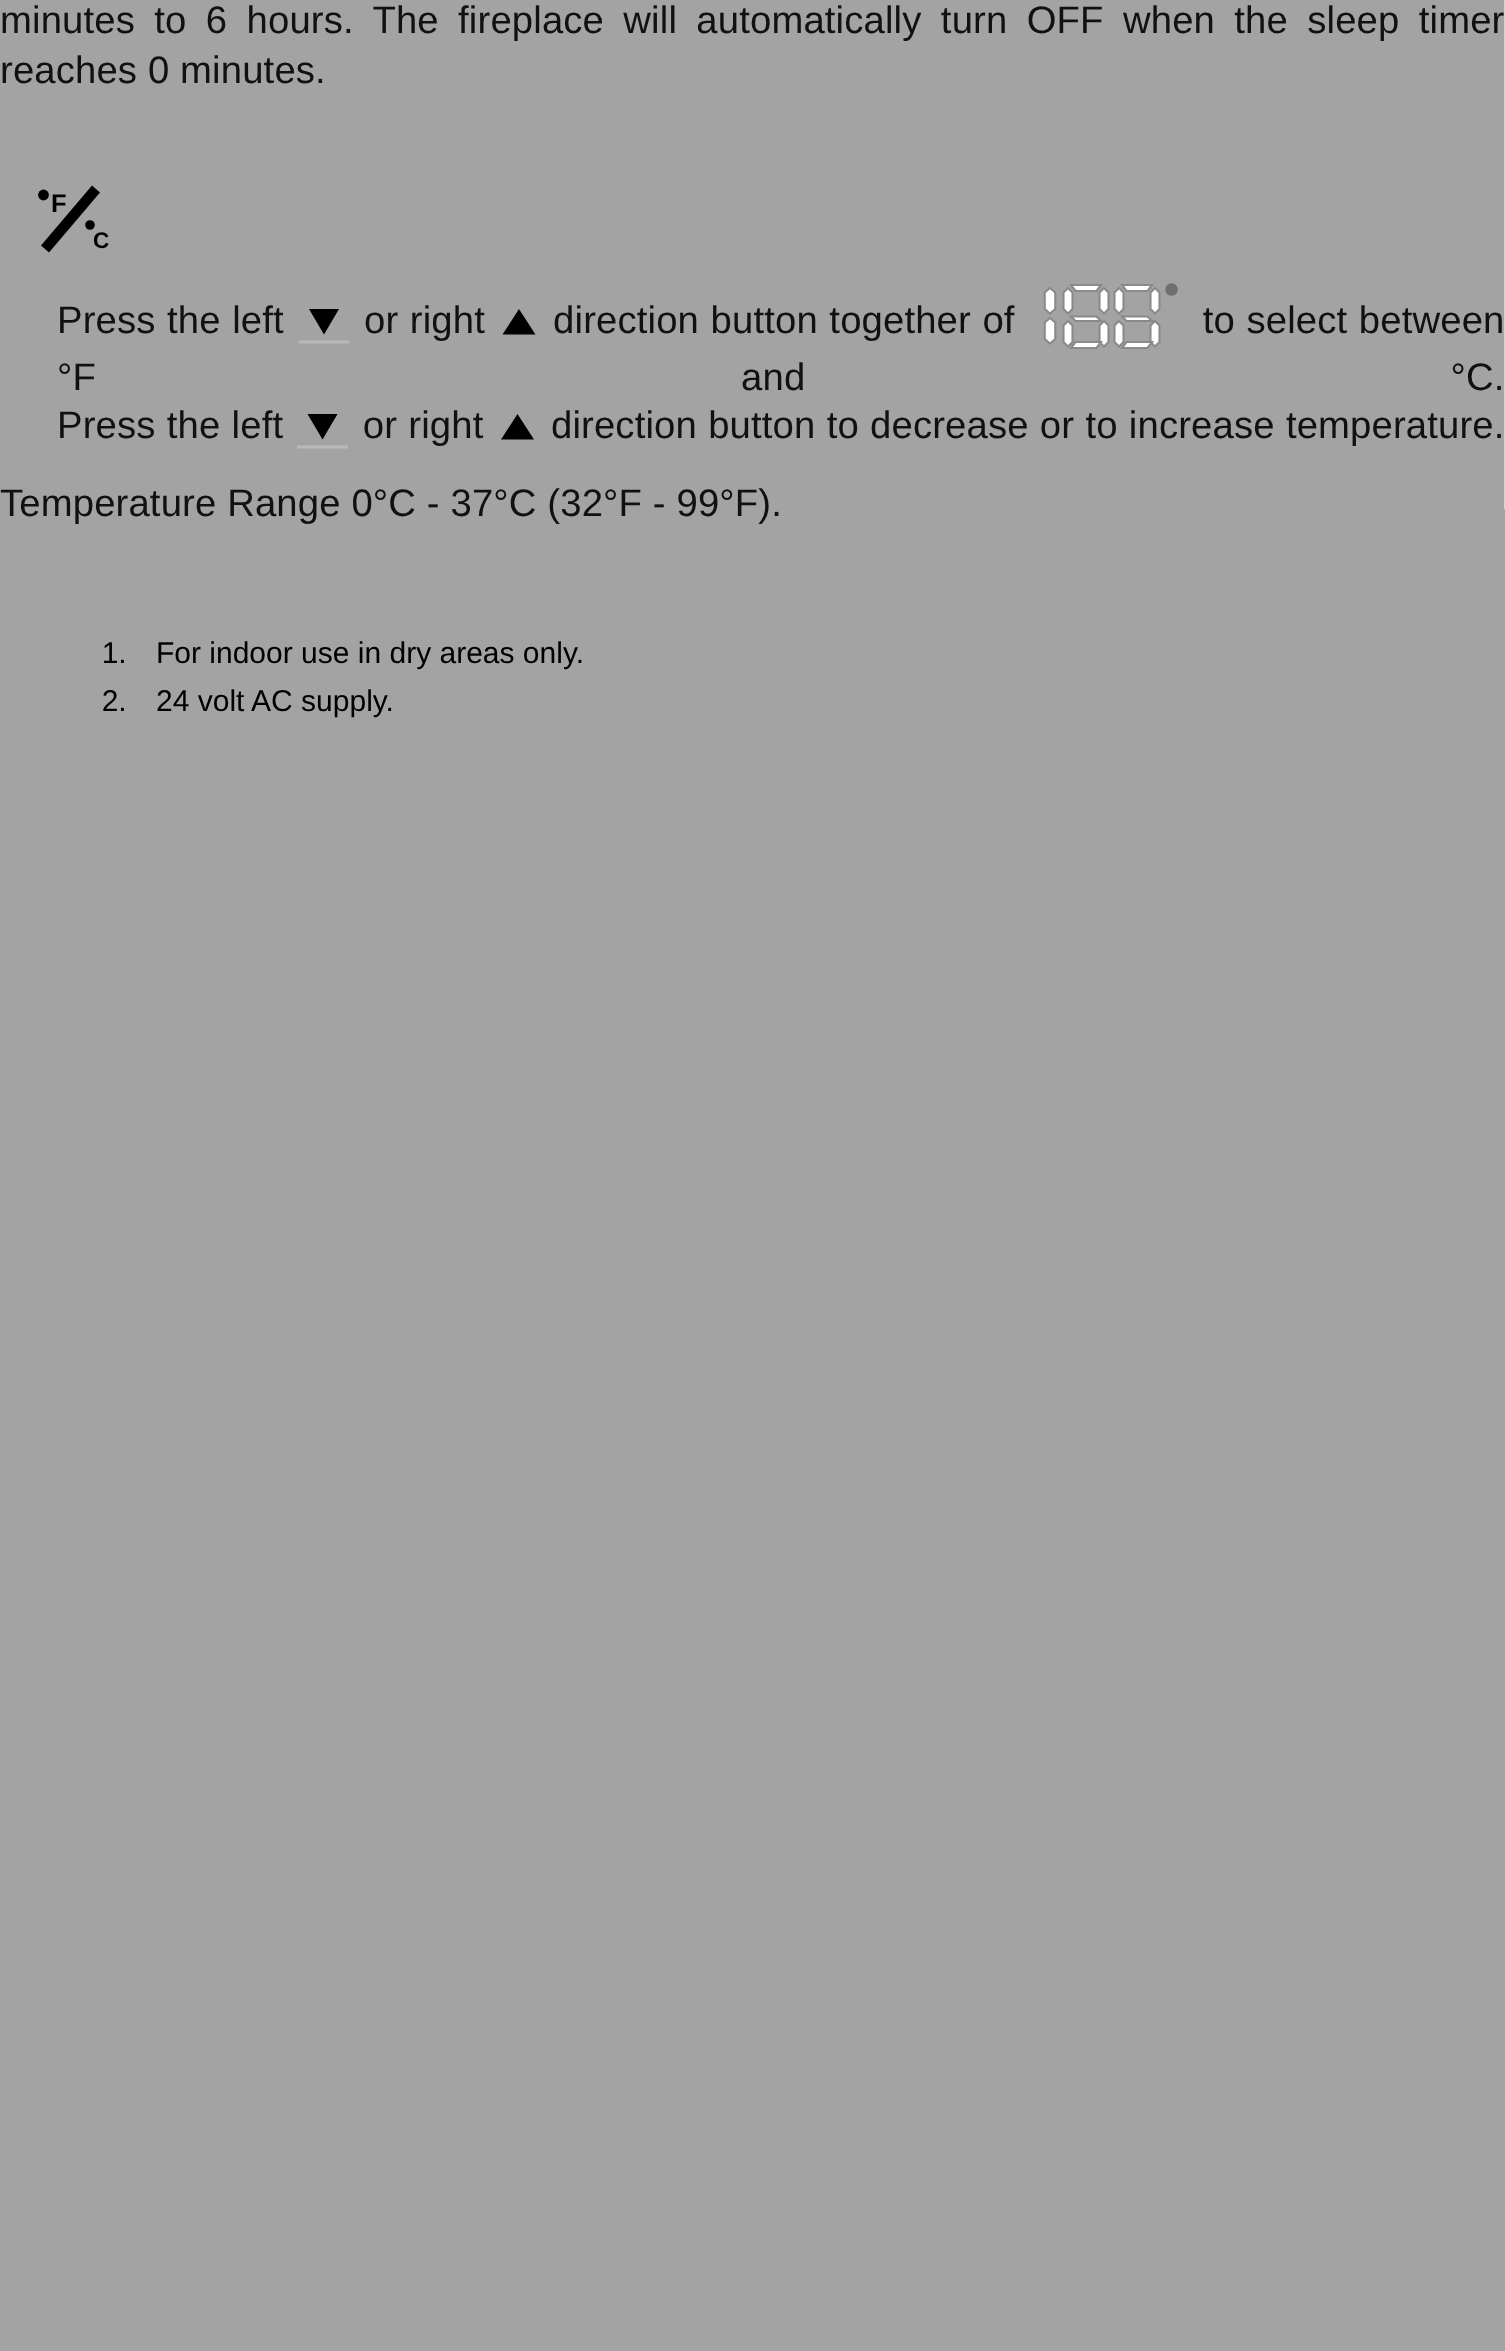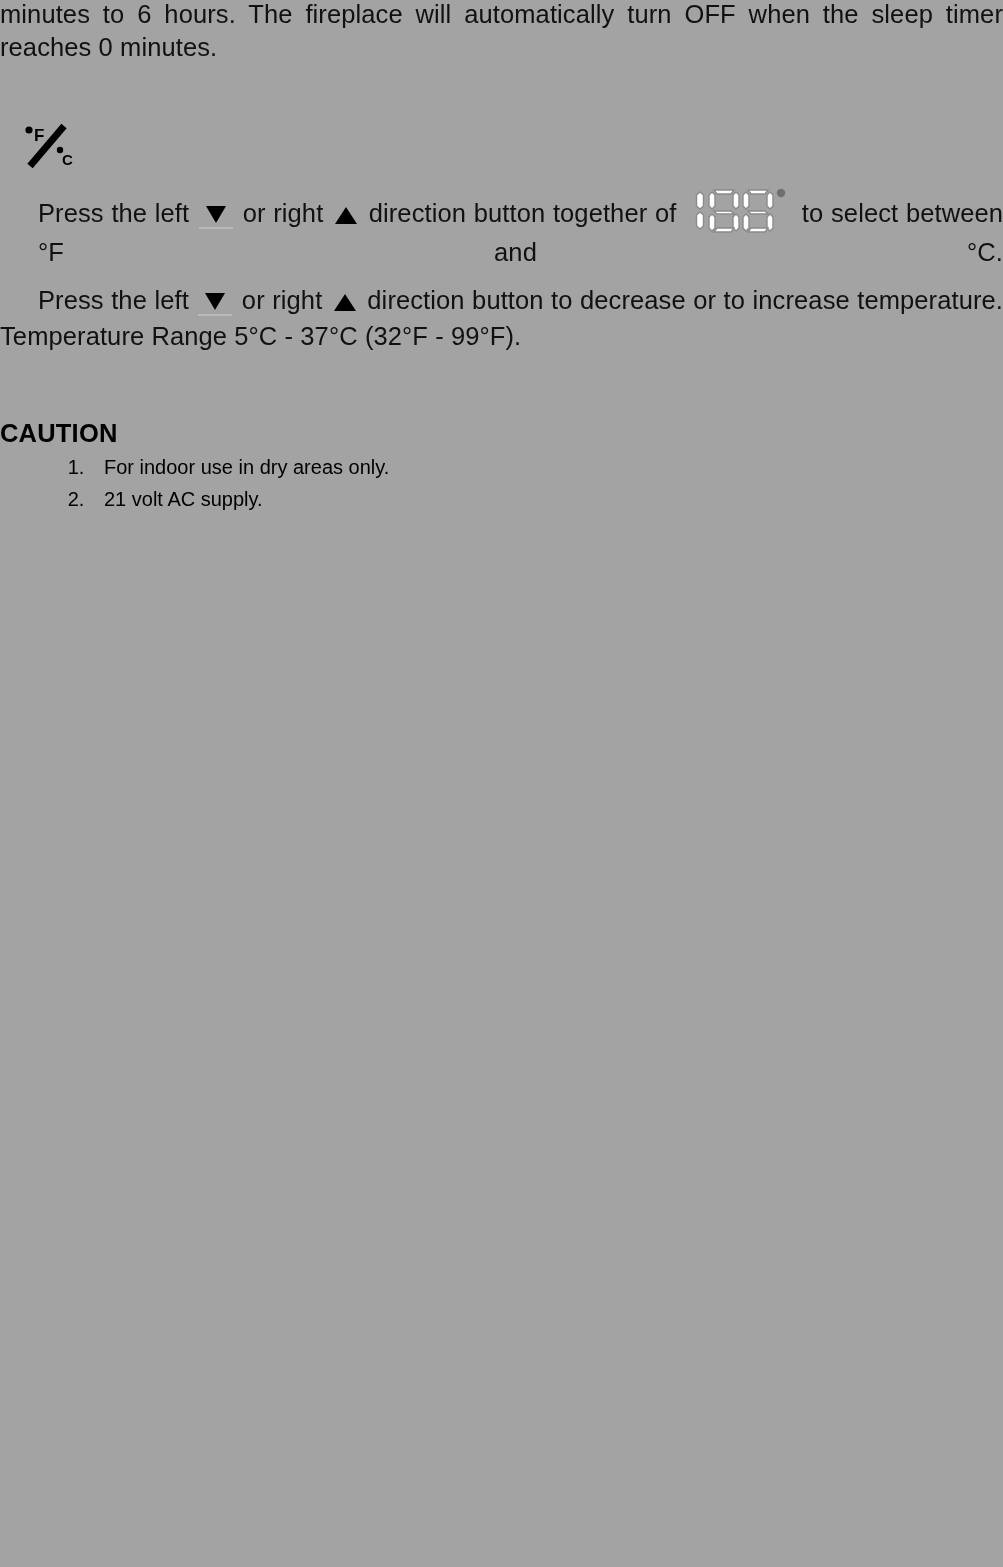--- a/index.html
+++ b/index.html
@@ -65,21 +65,21 @@
   }
   .blk-p1 {
     position: absolute;
     left: 0px;
     top: 186px;
     width: 1003px;
   }
   .blk-p2 {
     position: absolute;
     left: 0px;
-    top: 284px;
+    top: 268px;
     width: 1003px;
   }
   .blk-p3 {
     position: absolute;
     left: 0px;
     top: 320px;
     width: 1003px;
     text-align: left;
   }
   .blk-caution {
@@ -235,25 +235,24 @@
         <span class="icon icon-tri-up">
           <svg width="26" height="24" viewBox="0 0 26 24" xmlns="http://www.w3.org/2000/svg">
             <polygon points="13,3 24,20 2,20" fill="#000"></polygon>
           </svg>
         </span>
         <span>direction button to decrease or to increase temperature.</span>
       </div>
     </div>
 
     <div class="blk-p3">
-      <div class="para">Temperature Range 5°C - 37°C (32°F - 99°F).</div>
+      <div class="para">Temperature Range 0°C - 37°C (32°F - 99°F).</div>
     </div>
 
     <div class="blk-caution">
-      <div class="caution-title">CAUTION</div>
       <ol class="caution-list">
         <li>For indoor use in dry areas only.</li>
-        <li>21 volt AC supply.</li>
+        <li>24 volt AC supply.</li>
       </ol>
     </div>
 
   </div>
 </div>
 
 </body></html>

